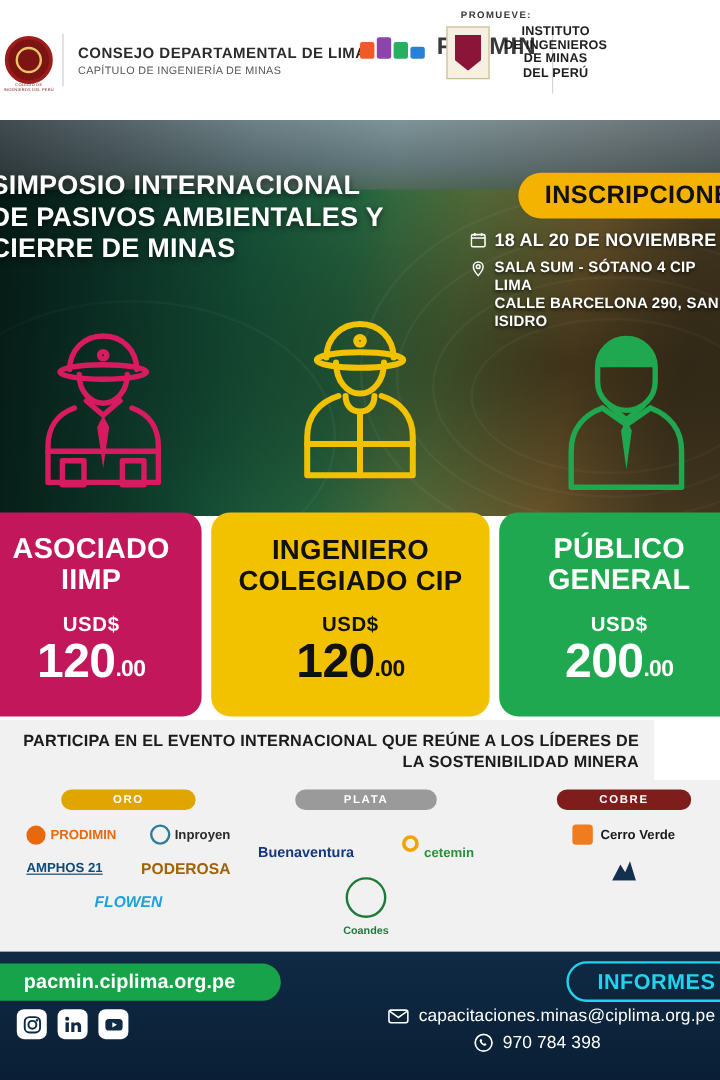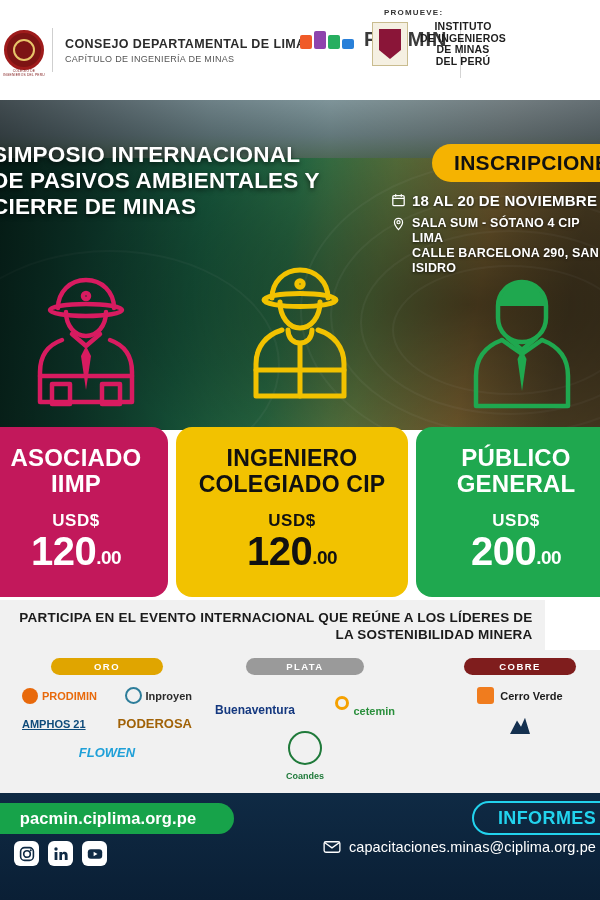--- a/index.html
+++ b/index.html
@@ -425,16 +425,23 @@
     </div>
 
     <div class="contact">
       <div class="contact-line">
         <svg width="18" height="14" viewBox="0 0 20 16">
           <rect x="1" y="2" width="18" height="12" rx="2" fill="none" stroke="#fff" stroke-width="1.5"></rect>
           <path d="M1.8 3.2L10 9l8.2-5.8" fill="none" stroke="#fff" stroke-width="1.5"></path>
         </svg>
         <span class="txt">capacitaciones.minas@ciplima.org.pe</span>
       </div>
+      <div class="contact-line wa">
+        <svg width="16" height="16" viewBox="0 0 16 16">
+          <circle cx="8" cy="8" r="7" fill="none" stroke="#fff" stroke-width="1.4"></circle>
+          <path d="M5.4 5c.5-.3 1 .1 1.2.6l.3.8-.6.6c.4.9 1 1.5 1.9 1.9l.6-.6.8.3c.5.2.9.7.6 1.2-.3.5-1 .8-1.7.6C6.8 9.9 5.3 8.4 4.8 6.7c-.2-.7.1-1.4.6-1.7z" fill="#fff"></path>
+        </svg>
+        <span class="txt">970 784 398</span>
+      </div>
     </div>
   </div>
 
 </div>
 
 </body></html>

